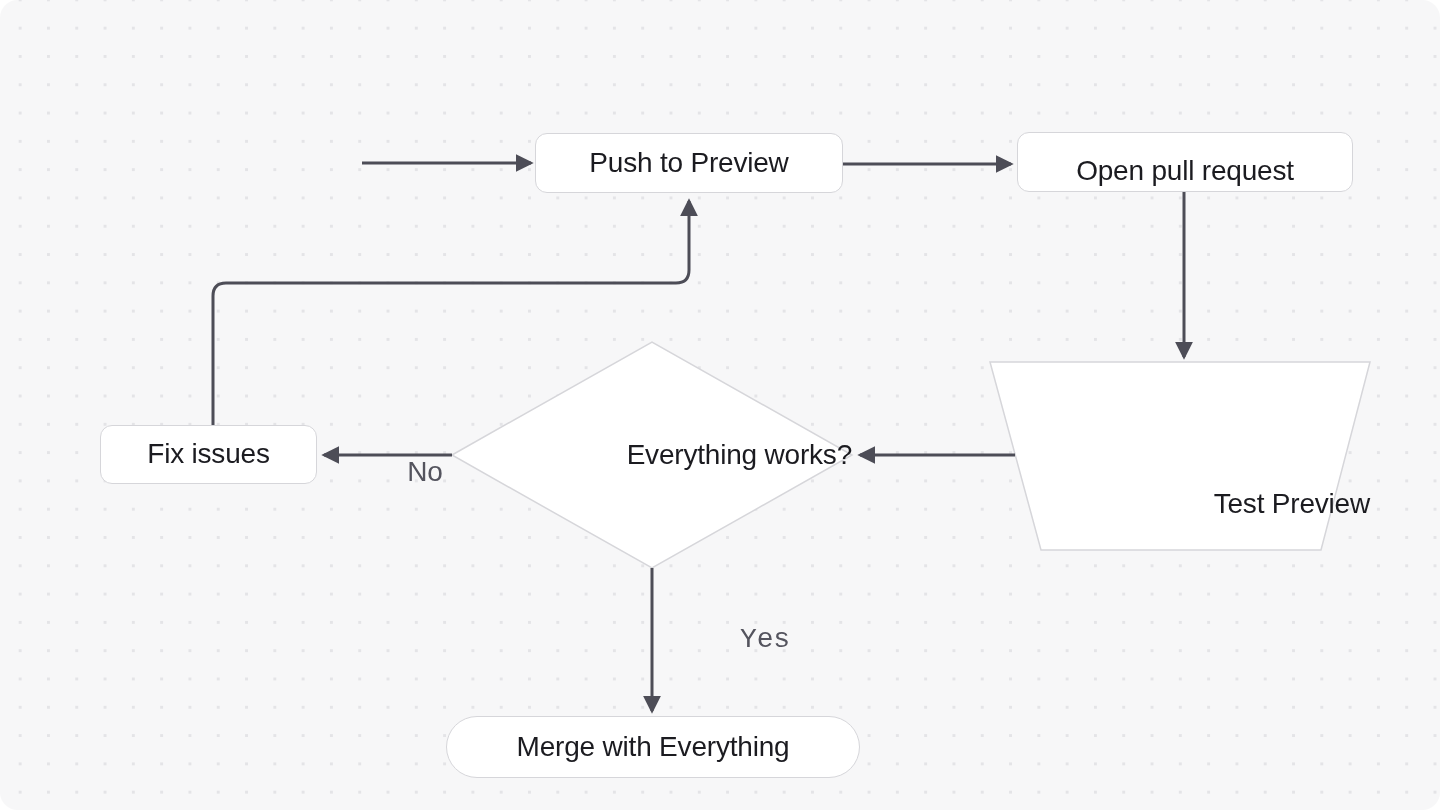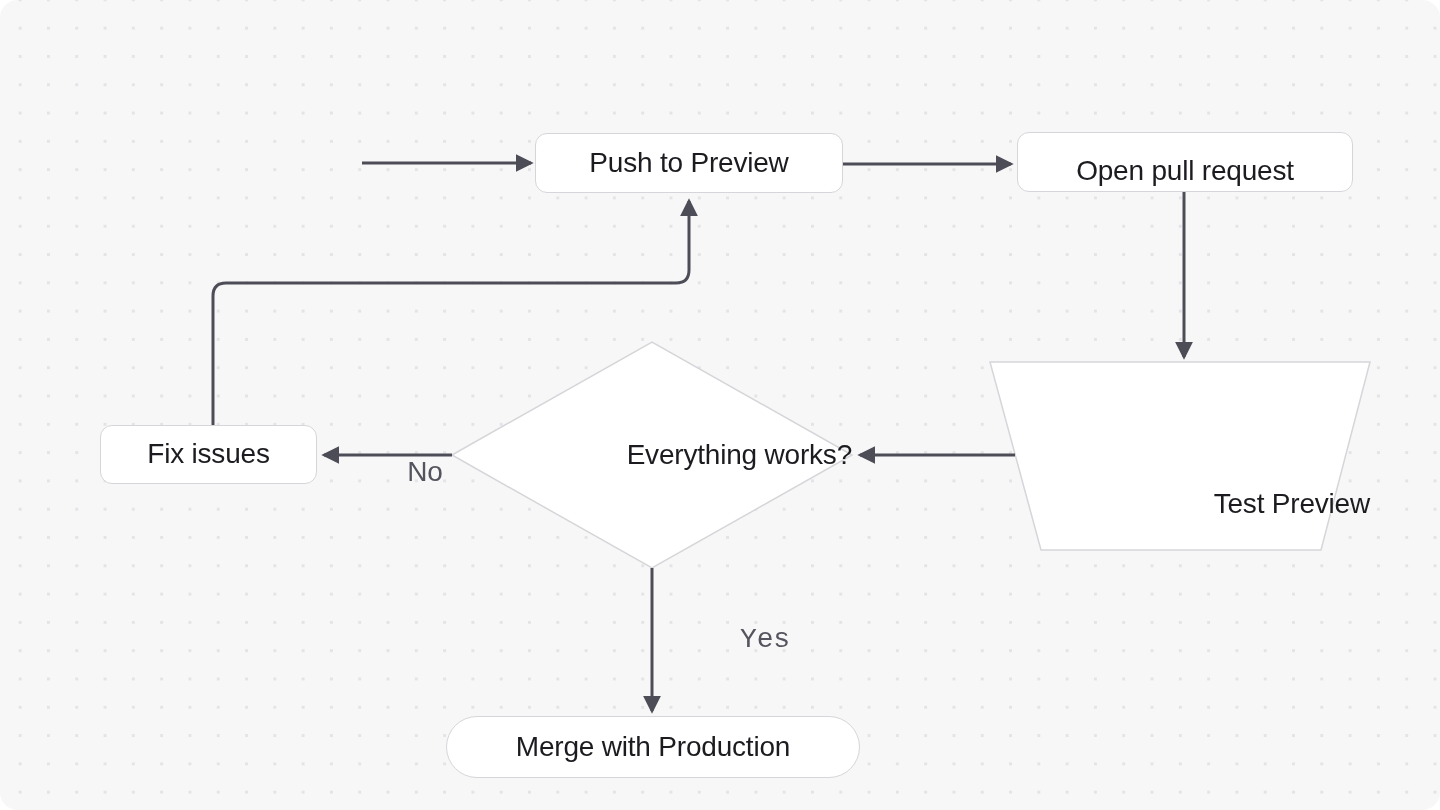--- a/index.html
+++ b/index.html
@@ -116,19 +116,19 @@
 
   <div class="node shape-label" style="left:452px; top:342px; width:400px; height:226px;">
     <span>Everything works?</span>
   </div>
 
   <div class="node rounded" style="left:100px; top:425px; width:217px; height:59px;">
     <span>Fix issues</span>
   </div>
 
   <div class="node stadium" style="left:446px; top:716px; width:414px; height:62px;">
-    <span>Merge with Production</span>
+    <span>Merge with Everything</span>
   </div>
 
   <div class="edge-label" style="left:380px; top:408px;margin-top:48px;">No</div>
   <div class="edge-label" style="left:720px; top:624px;font-family:Liberation Mono, monospace;">Yes</div>
 
 </div>
 
 </body></html>

